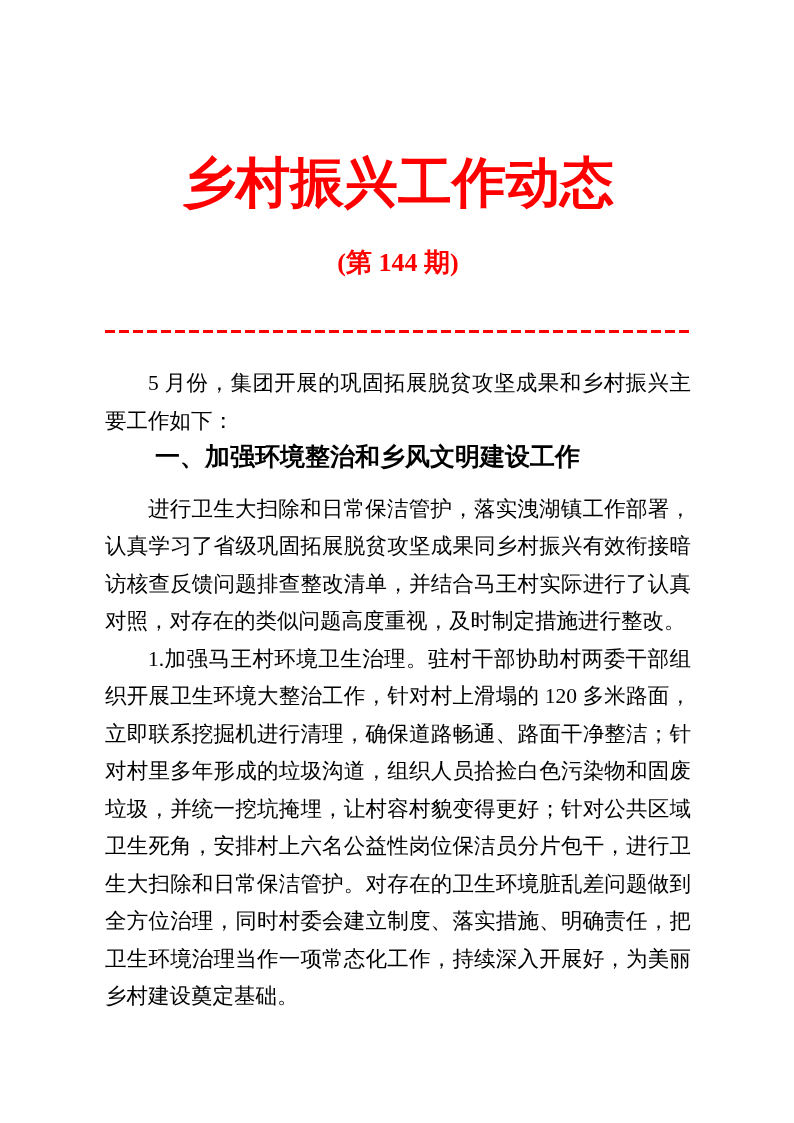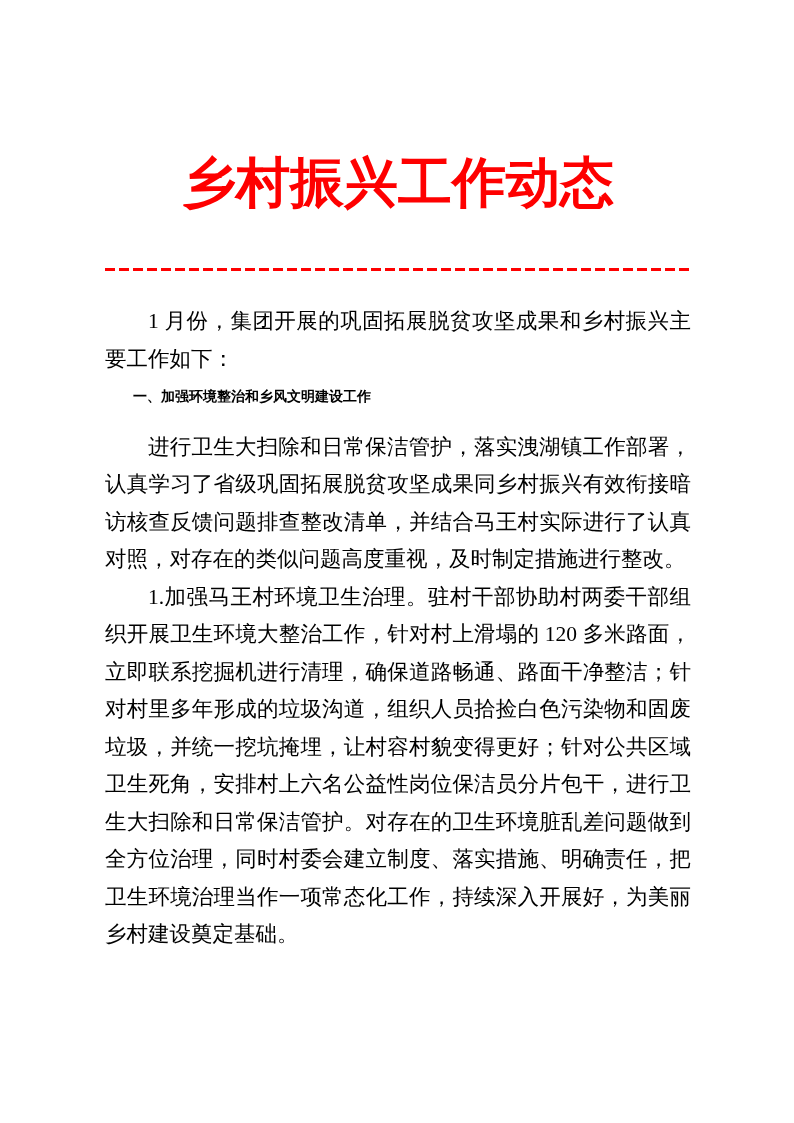--- a/index.html
+++ b/index.html
@@ -55,40 +55,41 @@
     text-align: justify;
     text-justify: inter-character;
   }
   .para {
     margin: 0;
     text-indent: 2em;
   }
   .section-heading {
     margin: 0 0 13px 0;
     text-indent: 2em;
-    font-size: 14px;
+    font-size: 25px;
     line-height: 37.5px;
     font-weight: bold;
-    font-family: Liberation Sans, sans-serif;
+    font-family: Liberation Mono, monospace;
     text-align: left;
   }
 </style>
 </head>
 <body>
 
 <div class="page">
 
   <h1 class="doc-title">乡村振兴工作动态</h1>
 
+  <h2 class="doc-issue">(第 144 期)</h2>
 
   <div class="divider"></div>
 
   <div class="body-text">
 
-    <p class="para">1 月份，集团开展的巩固拓展脱贫攻坚成果和乡村振兴主要工作如下：</p>
+    <p class="para">5 月份，集团开展的巩固拓展脱贫攻坚成果和乡村振兴主要工作如下：</p>
 
     <p class="section-heading">一、加强环境整治和乡风文明建设工作</p>
 
     <p class="para">进行卫生大扫除和日常保洁管护，落实洩湖镇工作部署，认真学习了省级巩固拓展脱贫攻坚成果同乡村振兴有效衔接暗访核查反馈问题排查整改清单，并结合马王村实际进行了认真对照，对存在的类似问题高度重视，及时制定措施进行整改。</p>
 
     <p class="para">1.加强马王村环境卫生治理。驻村干部协助村两委干部组织开展卫生环境大整治工作，针对村上滑塌的 120 多米路面，立即联系挖掘机进行清理，确保道路畅通、路面干净整洁；针对村里多年形成的垃圾沟道，组织人员拾捡白色污染物和固废垃圾，并统一挖坑掩埋，让村容村貌变得更好；针对公共区域卫生死角，安排村上六名公益性岗位保洁员分片包干，进行卫生大扫除和日常保洁管护。对存在的卫生环境脏乱差问题做到全方位治理，同时村委会建立制度、落实措施、明确责任，把卫生环境治理当作一项常态化工作，持续深入开展好，为美丽乡村建设奠定基础。</p>
 
   </div>
 
 </div>

